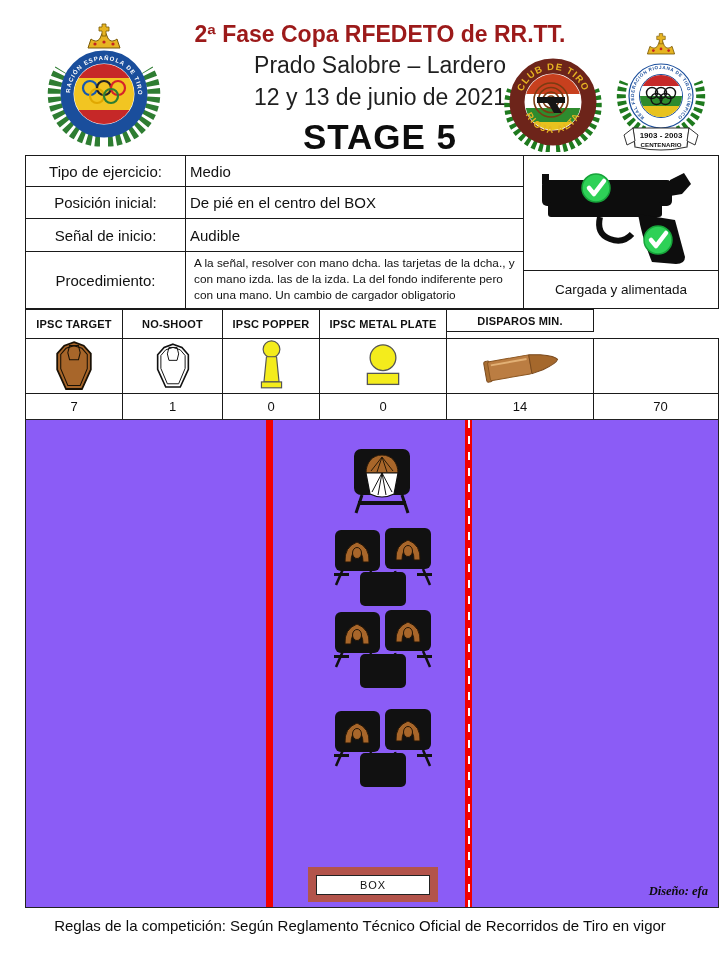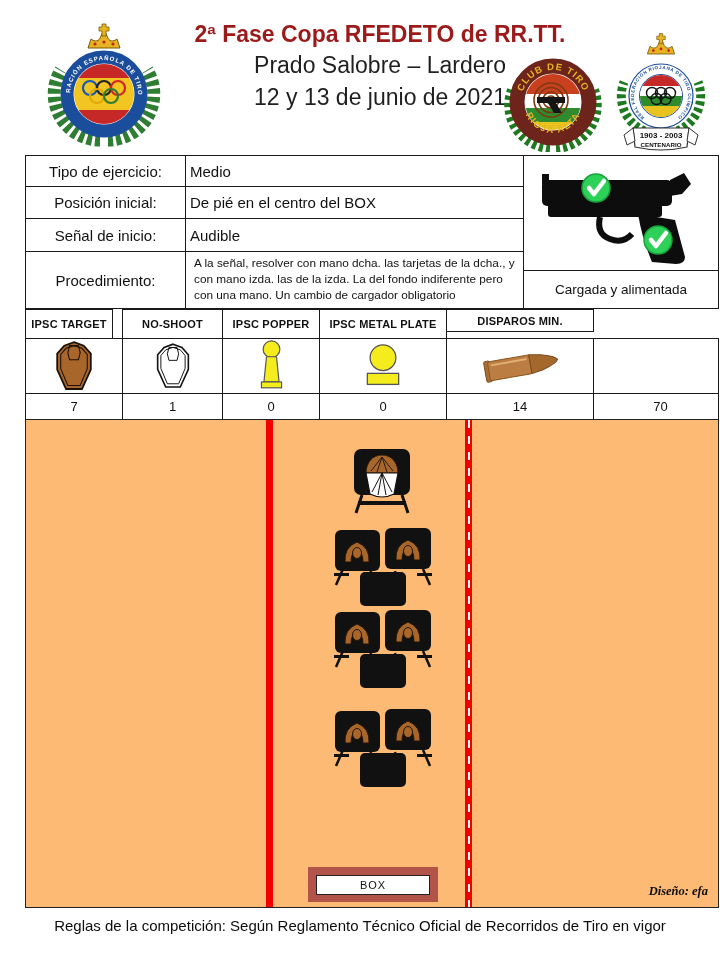--- a/index.html
+++ b/index.html
@@ -11,21 +11,21 @@
   .val{display:flex;align-items:center;padding-left:4px;font-size:15px;}
   .proc{font-size:11.8px;line-height:1.34;padding:4px 8px;display:flex;align-items:center;}
   .thead{display:flex;align-items:center;justify-content:center;font-size:11px;font-weight:bold;letter-spacing:.2px;}
   .ticon{display:flex;align-items:center;justify-content:center;}
   .tnum{display:flex;align-items:center;justify-content:center;font-size:13px;}
   .title{font-size:23px;font-weight:bold;color:#9c1a1a;line-height:1.25;}
   .subtitle{font-size:23px;color:#1f1f1f;line-height:1.3;margin-top:2px;}
   .stage{font-size:35px;font-weight:bold;color:#0d0d0d;letter-spacing:1px;margin-top:4px;}
   .status{display:flex;align-items:center;justify-content:center;font-size:13.5px;}
   .diagram{position:absolute;left:25px;top:419px;width:694px;height:489px;border:1px solid #222;
-           background:#fdba74;box-sizing:border-box;}
+           background:#8b5cf6;box-sizing:border-box;}
   .fault-solid{position:absolute;left:240px;top:0;width:7px;height:487px;background:#f20000;}
   .fault-dashed{position:absolute;left:439px;top:0;width:7px;height:487px;background:#f20000;}
   .fault-dashed .dash{position:absolute;left:2.5px;top:0;width:2px;height:100%;
       background:repeating-linear-gradient(to bottom,#fff 0 8px,transparent 8px 16px);}
   .boxouter{position:absolute;left:282px;top:447px;width:130px;height:35px;background:#b3544b;}
   .boxinner{position:absolute;left:8px;top:8px;width:112px;height:18px;background:#fff;border:1px solid #222;
             display:flex;align-items:center;justify-content:center;font-size:11px;letter-spacing:1px;}
   .signature{position:absolute;left:570px;top:464px;width:112px;text-align:right;
              font-family:"Liberation Serif",serif;font-style:italic;font-weight:bold;font-size:12.5px;color:#0d0d0d;}
   .footer{position:absolute;left:0;top:917px;width:720px;text-align:center;font-size:15px;color:#0d0d0d;}
@@ -95,20 +95,21 @@
     </g>
     <text font-size="6" fill="#fff" font-weight="bold" letter-spacing="1">
       <textPath href="#rtx1" startOffset="50%" text-anchor="middle">REAL FEDERACIÓN ESPAÑOLA DE TIRO OLÍMPICO</textPath>
     </text>
   </svg>
 
   <div class="abs" style="left:160px;top:20px;width:440px;text-align:center;">
     <div class="title">2ª Fase Copa RFEDETO de RR.TT.</div>
     <div class="subtitle">Prado Salobre – Lardero</div>
     <div class="subtitle">12 y 13 de junio de 2021</div>
+    <div class="stage">STAGE 5</div>
   </div>
 
   <svg class="abs" style="left:503px;top:50px" width="100" height="102" viewBox="0 0 100 102">
     <path d="M47 98 A43 43 0 0 1 9 40" fill="none" stroke="#1e7a1e" stroke-width="10" stroke-dasharray="4 3"></path>
     <path d="M53 98 A43 43 0 0 0 91 40" fill="none" stroke="#1e7a1e" stroke-width="10" stroke-dasharray="4 3"></path>
     <circle cx="50" cy="52" r="36" fill="#fff" stroke="#6d241a" stroke-width="15"></circle>
     <defs>
       <clipPath id="clubclip">
           <circle cx="50" cy="52" r="28"></circle>
         </clipPath>
@@ -189,21 +190,21 @@
         <rect x="14" y="40" width="114" height="15" rx="3"></rect>
         <path d="M104 52 L141 58 L151 95 Q151 102 142 102 L118 100 Q108 76 104 52 Z"></path>
       </g>
       <path d="M66 55 q-4 17 10 22 q13 5 22 -5" fill="none" stroke="#0d0d0d" stroke-width="6"></path>
       <use href="#gcheck" transform="translate(62,26)"></use>
       <use href="#gcheck" transform="translate(124,78)"></use>
     </svg>
   </div>
   <div class="cell status" style="left:523px;top:270px;width:196px;height:39px;">Cargada y alimentada</div>
 
-  <div class="cell thead" style="left:25px;top:309px;width:88px;height:30px;">IPSC TARGET</div>
+  <div class="cell thead" style="left:25px;top:309px;width:98px;height:30px;">IPSC TARGET</div>
   <div class="cell thead" style="left:122px;top:309px;width:101px;height:30px;">NO-SHOOT</div>
   <div class="cell thead" style="left:222px;top:309px;width:98px;height:30px;">IPSC POPPER</div>
   <div class="cell thead" style="left:319px;top:309px;width:128px;height:30px;">IPSC METAL PLATE</div>
   <div class="cell thead" style="left:446px;top:309px;width:148px;height:23px;">DISPAROS MIN.</div>
 
   <div class="cell ticon" style="left:25px;top:338px;width:98px;height:56px;">
     <svg width="46" height="52" viewBox="0 0 52 58">
       <path d="M26 2 L37 6 L45 15 L45 33 L35 55 L17 55 L7 33 L7 15 L15 6 Z" fill="#a8662a" stroke="#1a1105" stroke-width="2"></path>
       <path d="M26 6 L35 9 L41 16 L41 32 L33 51 L19 51 L11 32 L11 16 L17 9 Z" fill="none" stroke="#1a1105" stroke-width="1.2"></path>
       <path d="M21 6 L31 6 L33 14 L31 22 L21 22 L19 14 Z" fill="none" stroke="#1a1105" stroke-width="1.2"></path>

